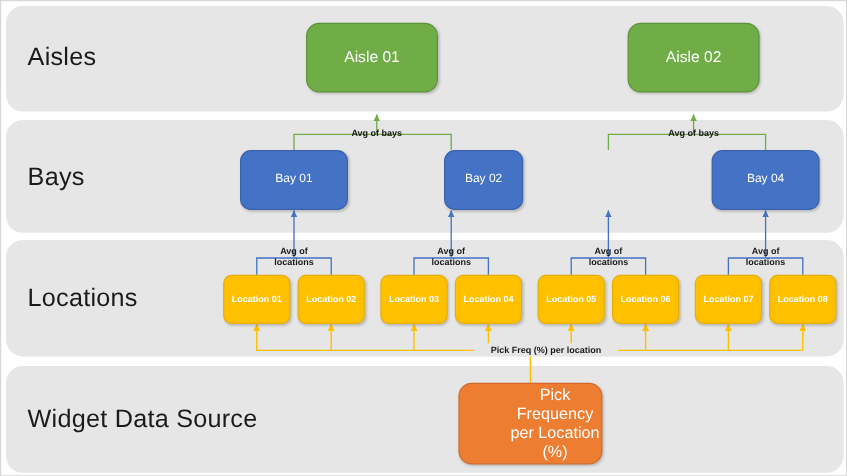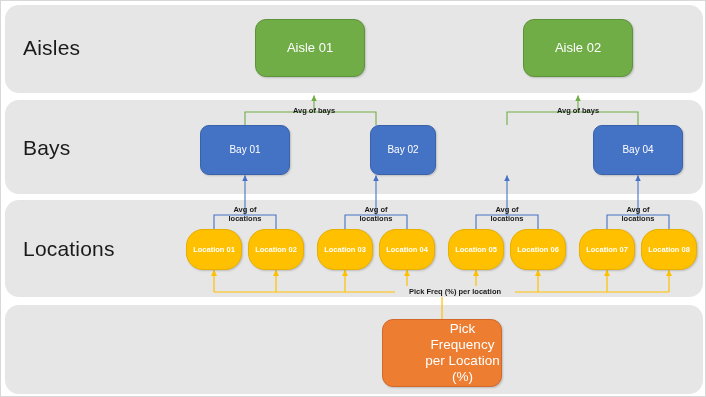--- a/index.html
+++ b/index.html
@@ -59,21 +59,21 @@
     background: #4472c4;
     border: 1px solid #3a63ab;
     font-size: 10px;
     border-radius: 9px;
   }
   .node-location {
     background: #ffc000;
     border: 1px solid #e8af00;
     font-size: 7.5px;
     font-weight: 700;
-    border-radius: 17px;
+    border-radius: 7px;
   }
   .node-source {
     background: #ed7d31;
     border: 1px solid #d2692a;
     font-size: 13.5px;
     border-radius: 11px;
     flex-direction: column;
   }
   .node-source span { display: block; padding-left: 41px; }
   .conn-label {
@@ -102,20 +102,21 @@
 <div id="page">
 
   <div class="band" style="top:4px;height:88px;"></div>
   <div class="band" style="top:99px;height:94px;"></div>
   <div class="band" style="top:199px;height:97px;"></div>
   <div class="band" style="top:304px;height:89px;"></div>
 
   <div class="band-label" style="top:35px;">Aisles</div>
   <div class="band-label" style="top:135px;">Bays</div>
   <div class="band-label" style="top:236px;">Locations</div>
+  <div class="band-label" style="top:337px;">Widget Data Source</div>
 
   <svg class="wires" viewBox="0 0 706 397">
     <defs>
       <marker id="arrow-green" markerWidth="7" markerHeight="7" refX="5.2" refY="2.6" orient="auto">
         <path d="M0,0 L5.4,2.6 L0,5.2 z" fill="#70ad47"></path>
       </marker>
       <marker id="arrow-blue" markerWidth="7" markerHeight="7" refX="5.2" refY="2.6" orient="auto">
         <path d="M0,0 L5.4,2.6 L0,5.2 z" fill="#4472c4"></path>
       </marker>
       <marker id="arrow-yellow" markerWidth="7" markerHeight="7" refX="5.2" refY="2.6" orient="auto">

